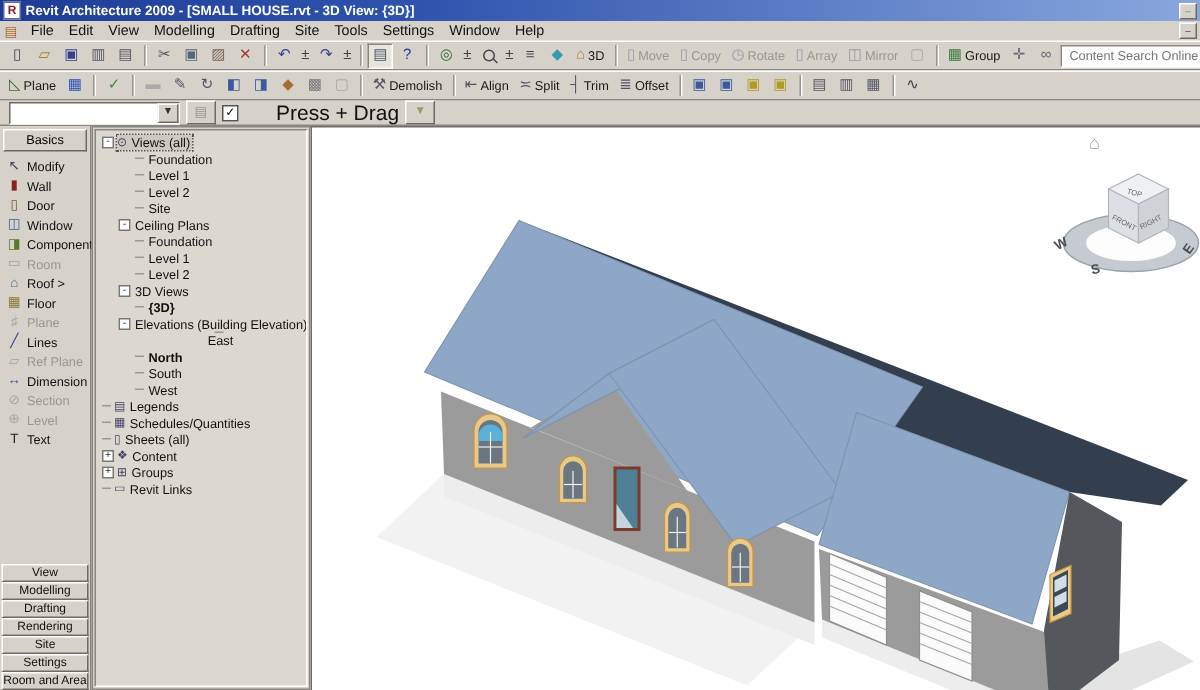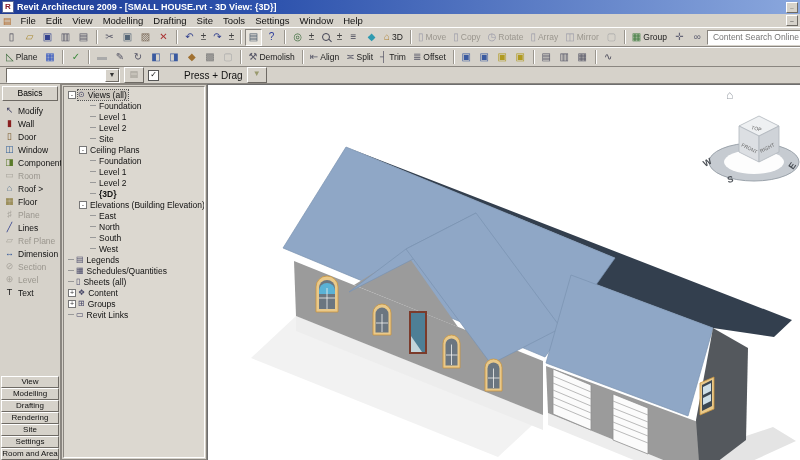--- a/index.html
+++ b/index.html
@@ -47,21 +47,21 @@
   
   .optionsbar{position:absolute;left:0;top:67px;width:800px;height:17px;display:flex;align-items:center;
     gap:4px;padding:0 6px;box-sizing:border-box;background:#d6d2ca;border-bottom:1px solid #8a8680;}
   .combo{width:112px;height:13px;background:#fff;border:1px solid;border-color:#6e6a64 #fff #fff #6e6a64;
     display:flex;align-items:center;}
   .combo .drop{margin-left:auto;width:12px;height:11px;background:#d6d2ca;border:1px solid;
     border-color:#fff #6e6a64 #6e6a64 #fff;font-size:7px;line-height:10px;text-align:center;color:#333;}
   .small-btn{width:18px;height:14px;background:#d6d2ca;border:1px solid;border-color:#fff #6e6a64 #6e6a64 #fff;
     font-size:9px;line-height:12px;text-align:center;color:#9a968e;}
   .cb{width:9px;height:9px;background:#fff;border:1px solid #555;font-size:8px;line-height:8px;text-align:center;color:#111;}
-  .ob-label{font-size:10px;color:#111;padding-left:21px;}
+  .ob-label{font-size:14px;color:#111;padding-left:21px;}
   .filter-btn{width:18px;height:14px;background:#d6d2ca;border:1px solid;border-color:#fff #6e6a64 #6e6a64 #fff;
     font-size:8px;line-height:12px;text-align:center;color:#9a9a6e;}
 
   
   .designbar{position:absolute;left:0;top:84px;width:61px;bottom:0;background:#d6d2ca;
     border-right:1px solid #8a8680;display:flex;flex-direction:column;box-sizing:border-box;}
   .db-header{margin:2px 2px 3px 2px;height:13px;font-size:8.5px;text-align:center;line-height:12px;
     background:#d6d2ca;border:1px solid;border-color:#fff #6e6a64 #6e6a64 #fff;}
   .db-item{height:13px;display:flex;align-items:center;gap:3px;padding-left:4px;font-size:8.5px;color:#111;}
   .db-item.disabled{color:#9a968e;}
@@ -462,39 +462,45 @@
         <span class="selwrap">
           <span class="tree-label">Level 1</span>
         </span>
       </div>
       <div class="tree-row" style="padding-left: 26px;">
         <span class="leafdash"></span>
         <span class="selwrap">
           <span class="tree-label">Level 2</span>
         </span>
       </div>
-      <div class="tree-row bold" style="padding-left: 26px;">
-        <span class="leafdash"></span>
-        <span class="selwrap">
-          <span class="tree-label">{3D}</span>
-        </span>
-      </div>
       <div class="tree-row" style="padding-left: 15px;">
         <span class="expander">-</span>
         <span class="selwrap">
+          <span class="tree-label">3D Views</span>
+        </span>
+      </div>
+      <div class="tree-row bold" style="padding-left: 26px;">
+        <span class="leafdash"></span>
+        <span class="selwrap">
+          <span class="tree-label">{3D}</span>
+        </span>
+      </div>
+      <div class="tree-row" style="padding-left: 15px;">
+        <span class="expander">-</span>
+        <span class="selwrap">
           <span class="tree-label">Elevations (Building Elevation)</span>
         </span>
       </div>
-      <div class="tree-row" style="padding-left: 26px;">
+      <div class="tree-row" style="padding-left: 26px; flex-direction: column;">
         <span class="leafdash"></span>
         <span class="selwrap">
           <span class="tree-label">East</span>
         </span>
       </div>
-      <div class="tree-row" style="padding-left: 26px;">
+      <div class="tree-row" style="padding-left: 26px; font-weight: bold;">
         <span class="leafdash"></span>
         <span class="selwrap">
           <span class="tree-label">North</span>
         </span>
       </div>
       <div class="tree-row" style="padding-left: 26px;">
         <span class="leafdash"></span>
         <span class="selwrap">
           <span class="tree-label">South</span>
         </span>

